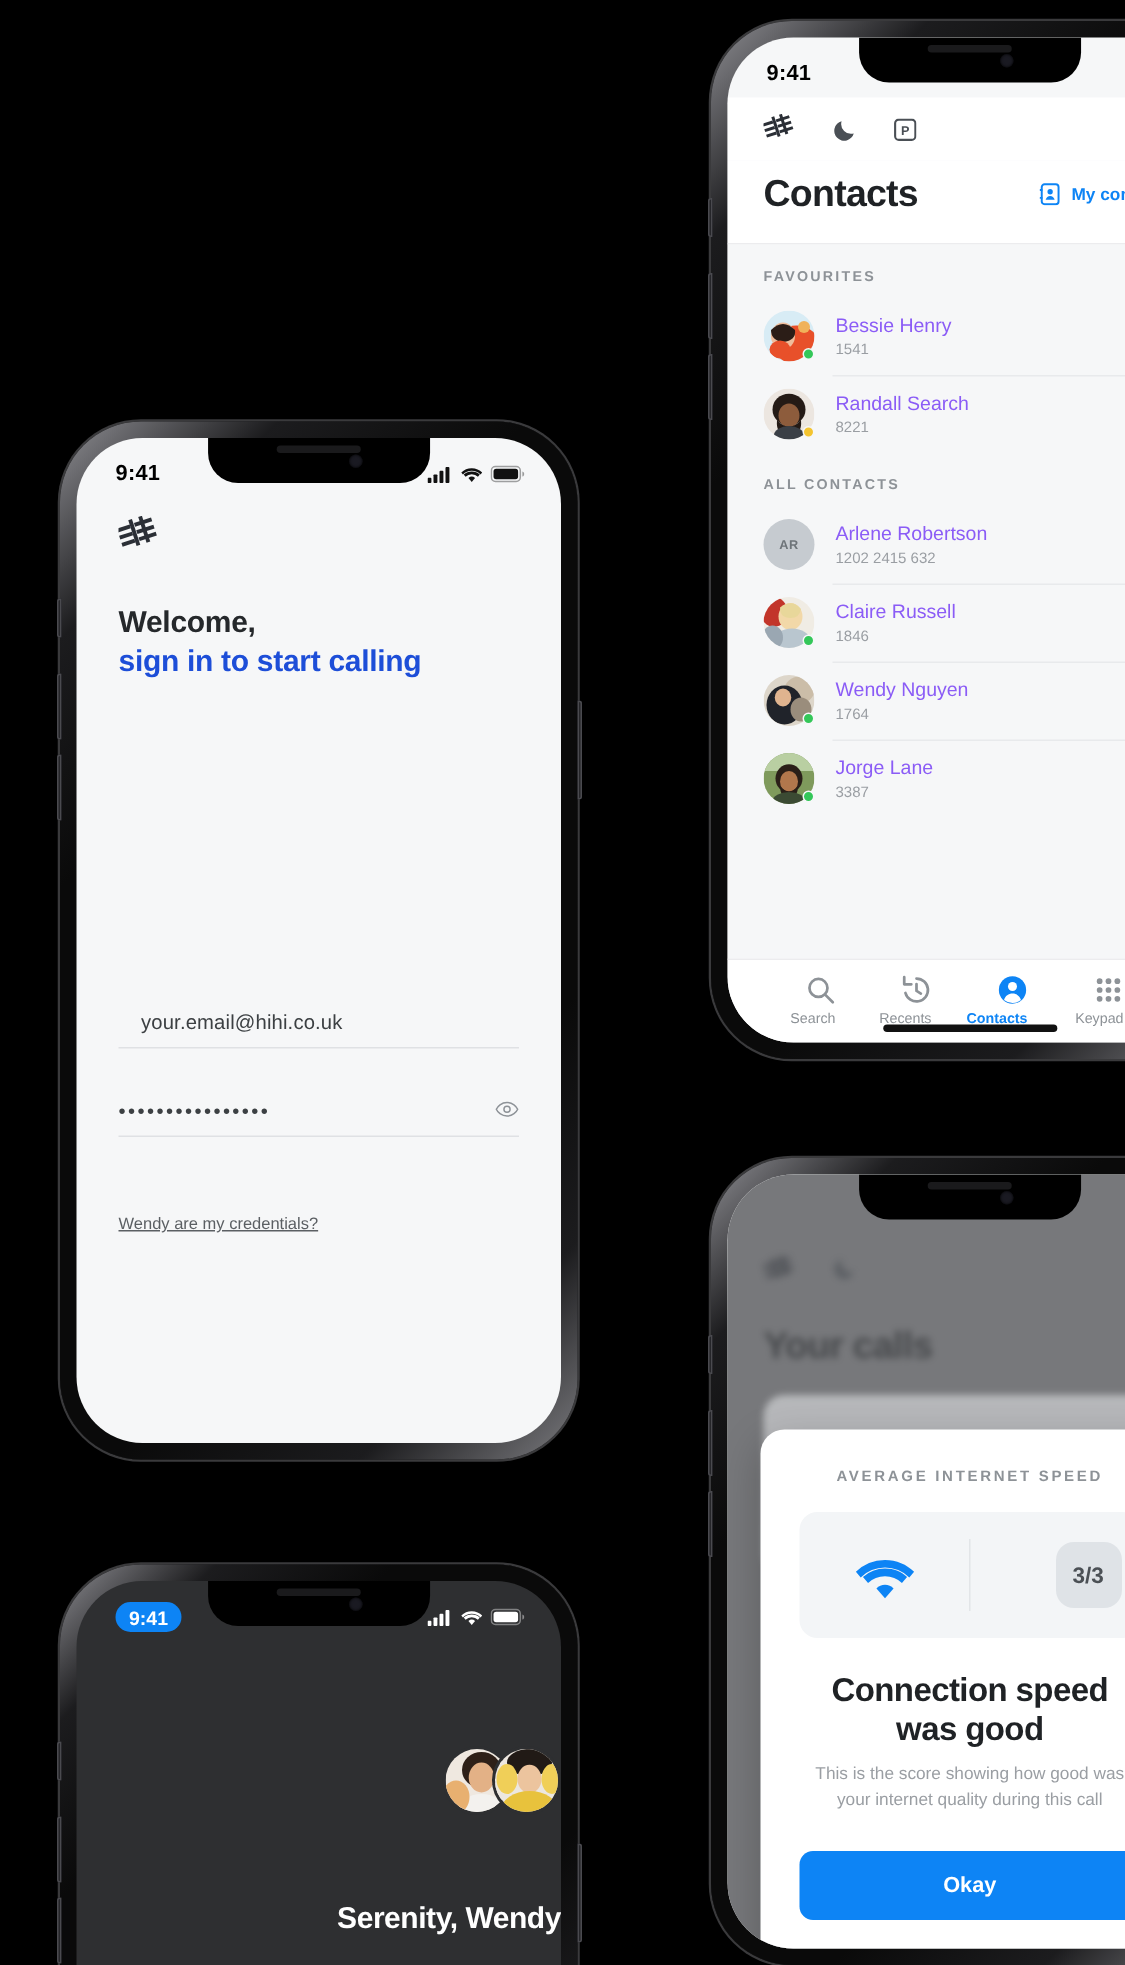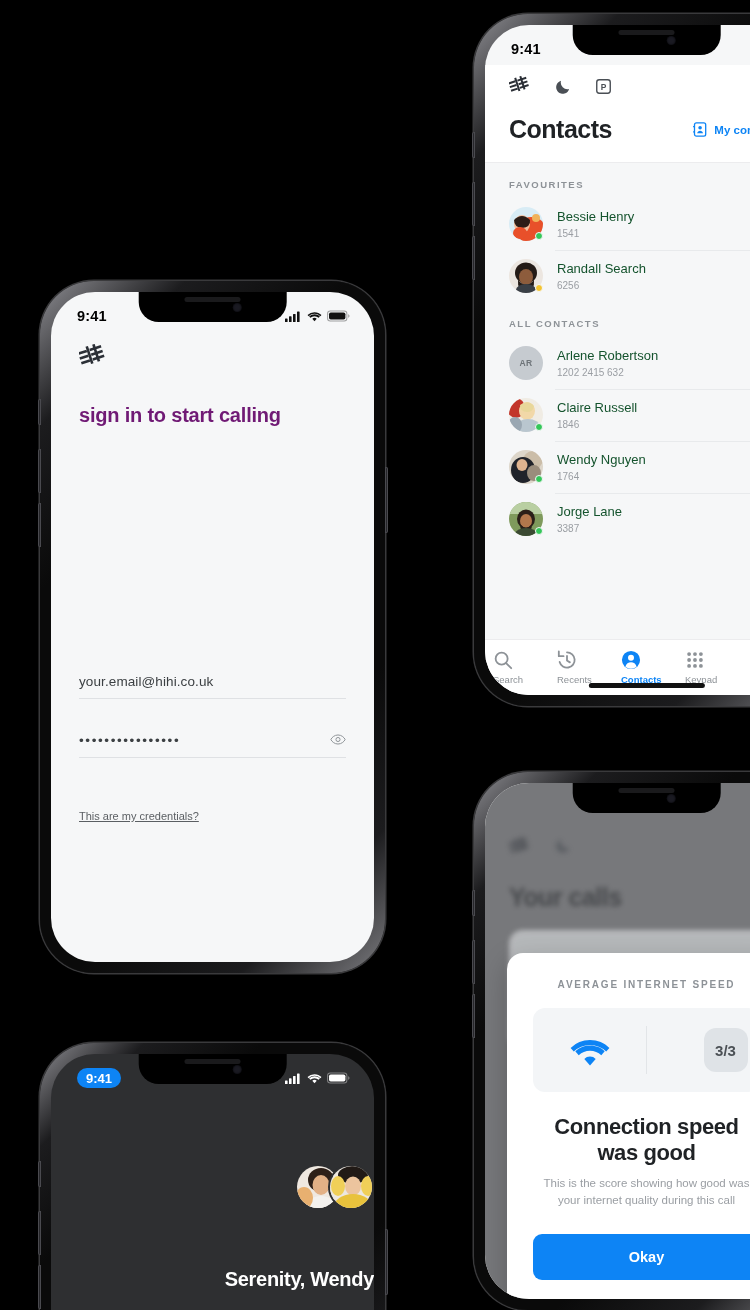--- a/index.html
+++ b/index.html
@@ -71,26 +71,26 @@
     width: 36%; height: 5px; border-radius: 3px; background: #111; z-index: 40;
   }
 
   
   #phone-signin { left: 40px; top: 281px; width: 345px; height: 692px; }
   #phone-signin .screen { background: #f6f7f8; }
   .signin-body { padding: 52px 28px 0 28px; height: 100%; position: relative; }
   .logo-mark { width: 28px; height: 26px; position: relative; }
   .welcome-wrap { margin-top: 34px; }
   .welcome-1 { font-size: 20px; font-weight: bold; color: #25282b; letter-spacing: -.2px; }
-  .welcome-2 { font-size: 20px; font-weight: bold; color: #701a75; letter-spacing: -.2px; margin-top: 3px; }
+  .welcome-2 { font-size: 20px; font-weight: bold; color: #1d4ed8; letter-spacing: -.2px; margin-top: 3px; }
 
   .form-area { position: absolute; left: 28px; right: 28px; top: 382px; }
   .field { border-bottom: 1px solid #dfe1e4; padding-bottom: 9px; position: relative; }
   .field + .field { margin-top: 34px; }
-  .field-value { font-size: 13.5px; color: #3c4043; letter-spacing: .1px; }
+  .field-value { font-size: 13.5px; color: #3c4043; letter-spacing: .1px; margin-left: 15px; }
   .field-dots { font-size: 13.5px; color: #3c4043; letter-spacing: 1.6px; }
   .eye-btn { position: absolute; right: 0; top: 0px; width: 16px; height: 14px; }
   .signin-btn {
     margin-top: 36px; height: 54px; border-radius: 10px; background: #0d84f5;
     display: flex; align-items: center; justify-content: space-between;
     padding: 0 22px; border: none; width: 100%; cursor: pointer;
   }
   .signin-btn .lbl { color: #fff; font-size: 14.5px; font-weight: bold; }
   .signin-btn .arr { color: #fff; font-size: 17px; line-height: 1; }
   .help-link {
@@ -123,28 +123,28 @@
     content: ""; position: absolute; left: 70px; right: 0; top: 0; height: 1px; background: #e8eaec;
   }
   .avatar { width: 34px; height: 34px; border-radius: 50%; position: relative; flex: 0 0 auto; overflow: visible; }
   .avatar .img { width: 100%; height: 100%; border-radius: 50%; overflow: hidden; position: relative; }
   .avatar .dot {
     position: absolute; right: 0px; bottom: 1px; width: 8px; height: 8px;
     border-radius: 50%; border: 1.5px solid #f6f7f8;
   }
   .avatar.initials { background: #c6cbd0; display: flex; align-items: center; justify-content: center;
                      color: #6e7479; font-size: 8.5px; font-weight: bold; letter-spacing: .4px; }
-  .c-name { font-size: 13px; color: #14532d; line-height: 1.25; }
+  .c-name { font-size: 13px; color: #8b5cf6; line-height: 1.25; }
   .c-ext  { font-size: 10px; color: #9a9ea3; margin-top: 2px; }
 
   .tabbar {
     flex: 0 0 auto; height: 56px; background: #fff; border-top: 1px solid #ececee;
     display: flex; align-items: center; padding: 0 8px;
   }
-  .tab { flex: 1 0 auto; width: 64px; display: flex; flex-direction: column; align-items: flex-start; gap: 4px; }
+  .tab { flex: 1 0 auto; width: 64px; display: flex; flex-direction: column; align-items: flex-end; gap: 4px; }
   .tab .lbl { font-size: 9.5px; color: #8d9297; }
   .tab.active .lbl { color: #0d84f5; font-weight: bold; }
 
   
   #phone-call { left: 40px; top: 1043px; width: 345px; height: 400px; }
   #phone-call .screen { background: #2e2f31; }
   .call-time-pill {
     background: #0d84f5; color: #fff; border-radius: 11px;
     padding: 2.5px 9px; font-size: 13px; font-weight: bold;
   }
@@ -248,39 +248,40 @@
               <rect x="13" y="4" width="12" height="2.6"></rect>
               <rect x="13" y="9" width="12" height="2.6"></rect>
               <rect x="13" y="14" width="12" height="2.6"></rect>
               <rect x="10" y="1" width="2.6" height="18"></rect>
               <rect x="17" y="1" width="2.6" height="18"></rect>
             </g>
           </svg>
         </div>
 
         <div class="welcome-wrap">
+          <div class="welcome-1">Welcome,</div>
           <div class="welcome-2">sign in to start calling</div>
         </div>
 
         <div class="form-area">
           <div class="field">
             <div class="field-value" title="your.email@hihi.co.uk">your.email@hihi.co.uk</div>
           </div>
           <div class="field">
             <div class="field-dots" title="Password">••••••••••••••••</div>
             <span class="eye-btn">
               <svg width="16" height="13" viewBox="0 0 18 13">
                 <path d="M9 1.4C4.8 1.4 1.9 4.4 1 6.5c.9 2.1 3.8 5.1 8 5.1s7.1-3 8-5.1c-.9-2.1-3.8-5.1-8-5.1z" fill="none" stroke="#8d9297" stroke-width="1.1"></path>
                 <circle cx="9" cy="6.5" r="2.3" fill="none" stroke="#8d9297" stroke-width="1.1"></circle>
               </svg>
             </span>
           </div>
 
 
-          <a class="help-link" href="#">This are my credentials?</a>
+          <a class="help-link" href="#">Wendy are my credentials?</a>
         </div>
       </div>
     </div>
   </div>
 
   <div class="phone" id="phone-contacts">
     <div class="btn-side btn-left" style="top:118px;height:26px;"></div>
     <div class="btn-side btn-left" style="top:168px;height:44px;"></div>
     <div class="btn-side btn-left" style="top:222px;height:44px;"></div>
 
@@ -371,21 +372,21 @@
                 <ellipse cx="17" cy="14" rx="11" ry="10.5" fill="#241a15"></ellipse>
                 <ellipse cx="17" cy="18" rx="7" ry="8" fill="#8d5c3c"></ellipse>
                 <path d="M9 21q8 9 16 0 1 10-8 12-9-2-8-12z" fill="#241a15"></path>
                 <ellipse cx="17" cy="31" rx="10" ry="6" fill="#3a3f46"></ellipse>
               </svg>
             </div>
             <span class="dot" style="background:#f4c430"></span>
           </div>
           <div>
             <div class="c-name">Randall Search</div>
-            <div class="c-ext">6256</div>
+            <div class="c-ext">8221</div>
           </div>
         </div>
 
         <div class="c-section-head">ALL CONTACTS</div>
 
         <div class="c-row">
           <div class="avatar initials">AR</div>
           <div>
             <div class="c-name">Arlene Robertson</div>
             <div class="c-ext">1202 2415 632</div>

